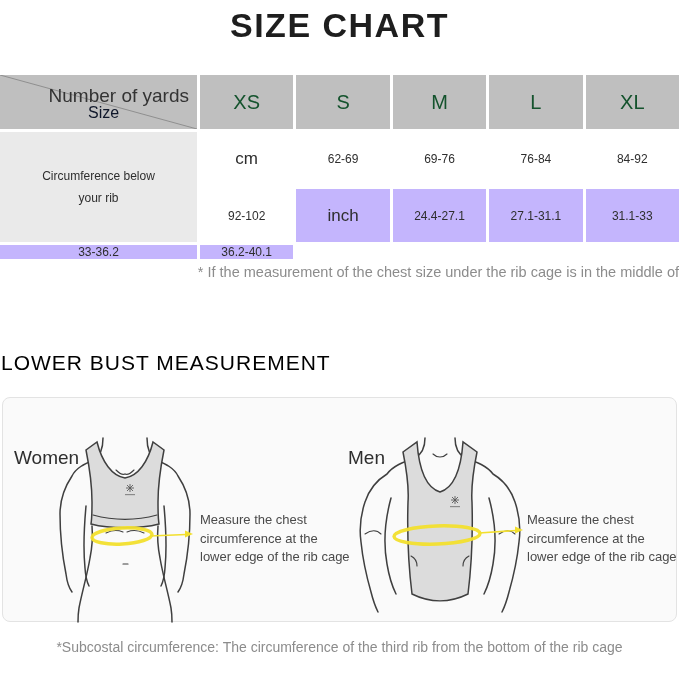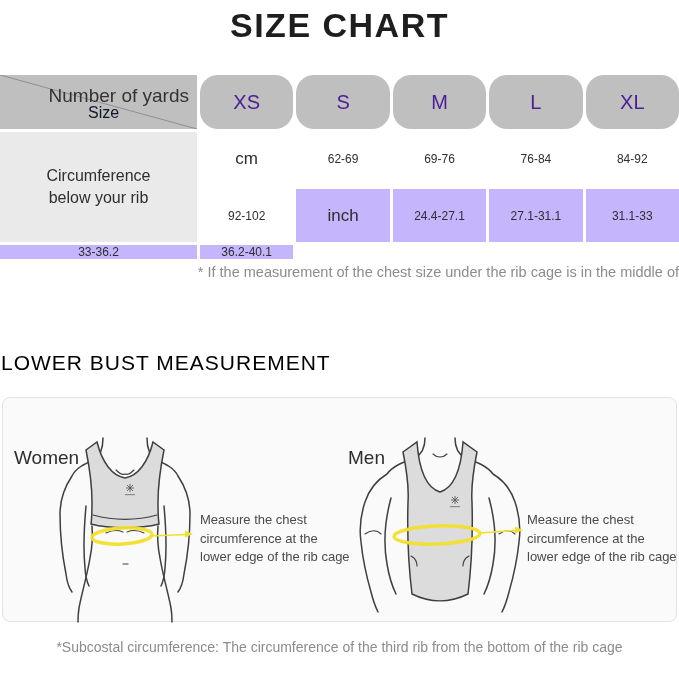--- a/index.html
+++ b/index.html
@@ -13,26 +13,26 @@
     position:absolute; top:6px; left:0; width:679px; text-align:center;
     font-size:34px; font-weight:700; letter-spacing:1.5px; color:#1e1e1e;
   }
   
   .size-table {
     position:absolute; top:75px; left:0; width:679px;
     display:grid; grid-template-columns:197px repeat(5,1fr);
     grid-template-rows:54px 54px 53px; gap:3px; background:#fff;
   }
   .cell { display:flex; align-items:center; justify-content:center; }
-  .head { background:#bfbfbf; font-size:20px; color:#4c1d95;border-radius:18px; }
+  .head { background:#bfbfbf; font-size:20px; color:#14532d; }
   .corner { position:relative; background:#bfbfbf; }
   .corner svg { position:absolute; inset:0; width:100%; height:100%; }
   .corner-top { position:absolute; top:10px; right:8px; font-size:19px; color:#333; }
   .corner-bottom { position:absolute; bottom:7px; left:40px; font-size:16px; color:#0f172a;margin-left:48px; }
-  .rowhead { grid-row:2/4; background:#eaeaea; font-size:16px; text-align:center; }
+  .rowhead { grid-row:2/4; background:#eaeaea; font-size:12px; text-align:center; }
   .rowhead span { display:block; width:132px; line-height:22px; }
   .unit { font-size:17px; background:#ffffff; }
   .val  { font-size:12px; background:#ffffff; }
   .alt  { background:#c4b5fd; }
   
   .note {
     position:absolute; top:261px; left:0; width:679px; text-align:right;
     font-size:14.5px; line-height:22px; color:#8c8c8c;
   }
   

